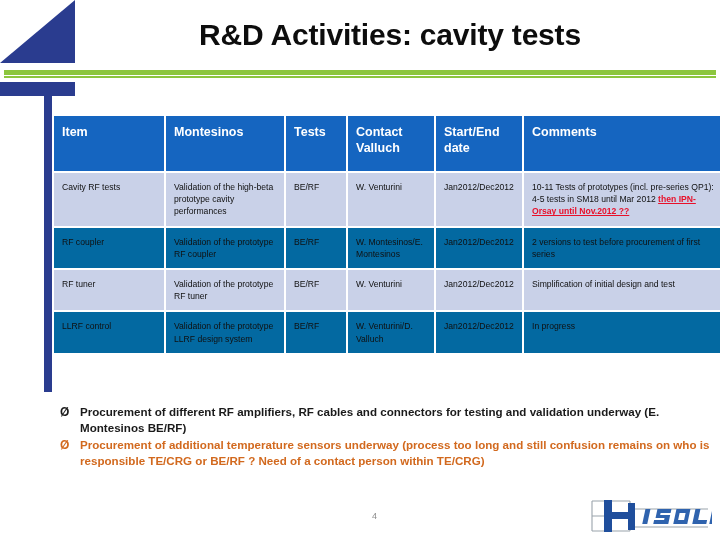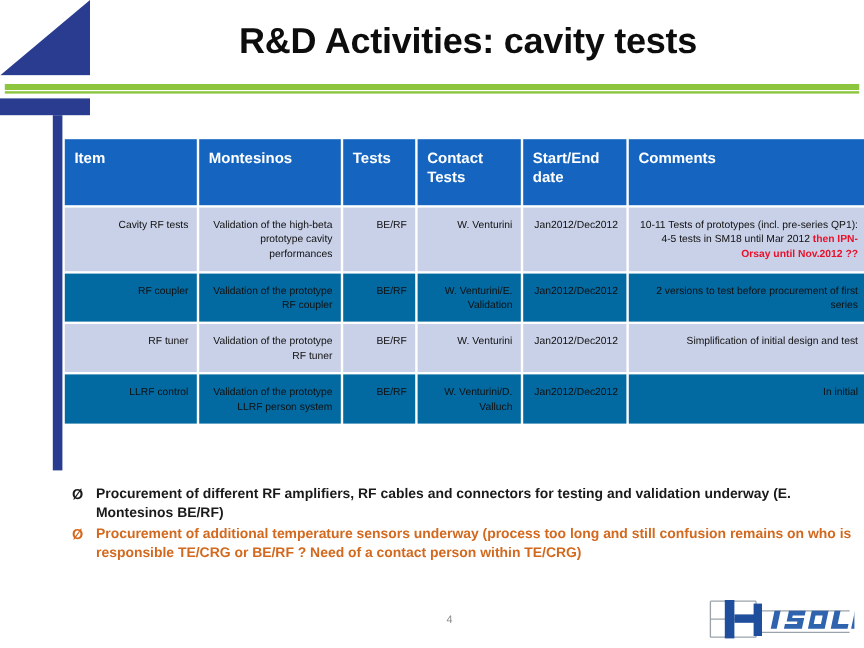--- a/index.html
+++ b/index.html
@@ -83,28 +83,28 @@
     font-weight: bold;
     text-align: left;
     vertical-align: top;
     padding: 9px 7px 9px 8px;
     height: 55px;
     line-height: 1.25;
   }
   table.rd td {
     font-size: 8.6px;
     color: #101010;
-    text-align: right;
+    text-align: left;
     vertical-align: top;
     padding: 8px 7px 8px 8px;
     line-height: 1.42;
   }
   tr.row-a td { background: #c9d1e8; }
   tr.row-b td { background: #0369a1; }
-  .red { color: #e8102a; font-weight: bold; }
+  .red { color: #e8102a; font-weight: bold; text-decoration: underline; }
 
   
   col.c0 { width: 110px; }
   col.c1 { width: 118px; }
   col.c2 { width:  60px; }
   col.c3 { width:  86px; }
   col.c4 { width:  86px; }
   col.c5 { width: 198px; }
 
   
@@ -169,61 +169,61 @@
           <col class="c2">
         <col class="c3">
           <col class="c4">
           <col class="c5">
       </colgroup>
       <thead>
         <tr>
           <th>Item</th>
           <th>Montesinos</th>
           <th>Tests</th>
-          <th>Contact Tests</th>
+          <th>Contact Valluch</th>
           <th>Start/End date</th>
           <th>Comments</th>
         </tr>
       </thead>
       <tbody>
 
         <tr class="row-a">
           <td>Cavity RF tests</td>
           <td>Validation of the high-beta prototype cavity performances</td>
           <td>BE/RF</td>
           <td>W. Venturini</td>
           <td>Jan2012/Dec2012</td>
           <td><span>10-11 Tests of prototypes (incl. pre-series QP1): 4-5 tests in SM18 until Mar 2012 </span><span class="red">then IPN-Orsay until Nov.2012 ??</span></td>
         </tr>
 
         <tr class="row-b">
           <td>RF coupler</td>
           <td>Validation of the prototype RF coupler</td>
           <td>BE/RF</td>
-          <td>W. Venturini/E. Validation</td>
+          <td>W. Montesinos/E. Montesinos</td>
           <td>Jan2012/Dec2012</td>
           <td><span>2 versions to test before procurement of first series</span><span class="red"></span></td>
         </tr>
 
         <tr class="row-a">
           <td>RF tuner</td>
           <td>Validation of the prototype RF tuner</td>
           <td>BE/RF</td>
           <td>W. Venturini</td>
           <td>Jan2012/Dec2012</td>
           <td><span>Simplification of initial design and test</span><span class="red"></span></td>
         </tr>
 
         <tr class="row-b">
           <td>LLRF control</td>
-          <td>Validation of the prototype LLRF person system</td>
+          <td>Validation of the prototype LLRF design system</td>
           <td>BE/RF</td>
           <td>W. Venturini/D. Valluch</td>
           <td>Jan2012/Dec2012</td>
-          <td><span>In initial</span><span class="red"></span></td>
+          <td><span>In progress</span><span class="red"></span></td>
         </tr>
 
       </tbody>
     </table>
   </div>
 
   <div class="bullets">
     <div class="bullet dark">
       <span class="mark">Ø</span>
       <span class="btext">Procurement of different RF amplifiers, RF cables and connectors for testing and validation underway (E. Montesinos BE/RF)</span>

